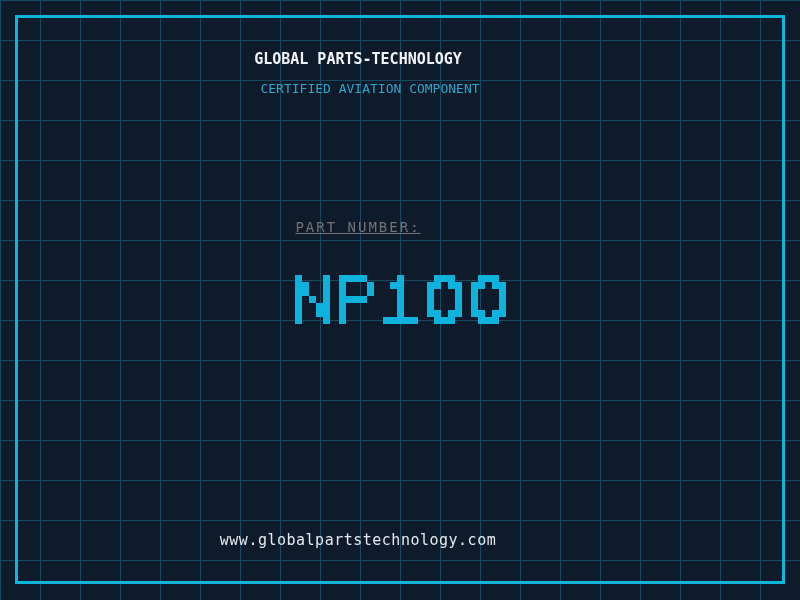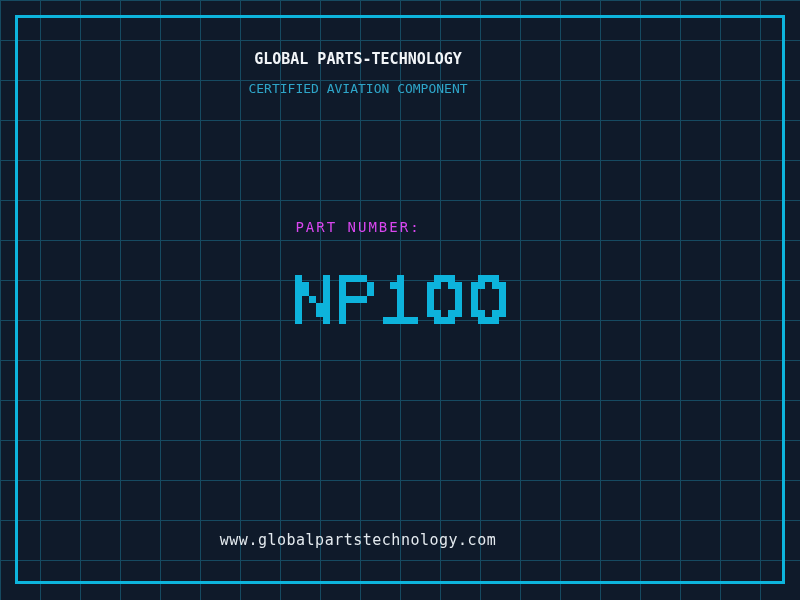--- a/index.html
+++ b/index.html
@@ -38,26 +38,28 @@
     top: 50px;
     font-size: 15px;
     font-weight: bold;
     letter-spacing: 0px;
     color: #f2f5f8;
   }
   .subtitle {
     top: 81px;
     font-size: 13px;
     color: #2ea6c9;
+    padding-left: 12px;
   }
   .part-label {
     top: 219px;
     font-size: 14px;
     letter-spacing: 2px;
-    color: #d946ef;
+    color: #737373;
+    text-decoration: underline;
   }
   .part-number {
     position: absolute;
     top: 275px;
     left: 0;
     width: 800px;
     display: flex;
     justify-content: center;
     align-items: flex-start;
     gap: 9px;

